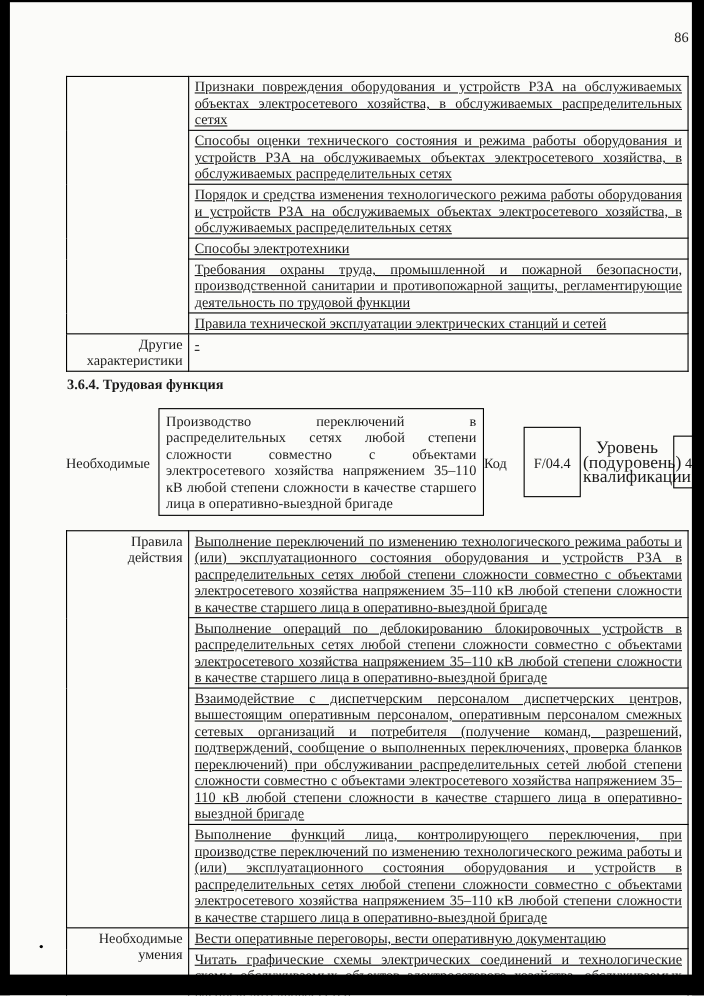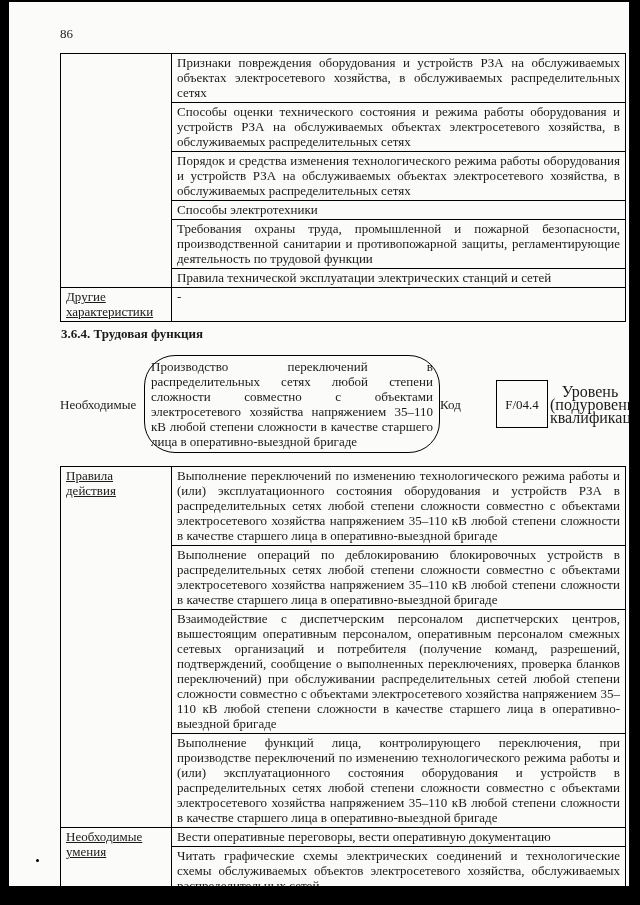--- a/index.html
+++ b/index.html
@@ -34,40 +34,40 @@
     border-radius: 50%;
     z-index: 4;
   }
   .content {
     position: absolute;
     left: 60px;
     top: 26px;
     width: 566px;
   }
   .page-num {
-    text-align: left;
-    margin-bottom: 12px;
+    text-align: right;
+    margin-bottom: 28px;
   }
   table.doc-table {
     border-collapse: collapse;
     width: 100%;
     table-layout: fixed;
   }
   table.doc-table td {
     border: 1px solid #000;
     vertical-align: top;
     padding: 1px 5px 2px 5px;
   }
   td.label-col {
     width: 100px;
-    text-align: left;
-    text-decoration: underline;
+    text-align: right;
   }
   td.text-col {
     text-align: justify;
+    text-decoration: underline;
   }
   .heading {
     font-weight: bold;
     margin: 4px 0 14px 1px;
   }
   .fn-header {
     display: flex;
     align-items: center;
     margin-bottom: 13px;
   }
@@ -77,34 +77,32 @@
   }
   .fn-name-label {
     width: 84px;
     flex: 0 0 84px;
   }
   .fn-name-box {
     width: 296px;
     flex: 0 0 296px;
     padding: 3px 6px;
     text-align: justify;
-    border-radius: 31px;
   }
   .fn-code-label {
     width: 36px;
     flex: 0 0 36px;
   }
   .fn-code-box {
     width: 52px;
     flex: 0 0 52px;
-    height: 48px;
+    height: 64px;
     display: flex;
     align-items: center;
     justify-content: center;
-    margin-left: 20px;
   }
   .fn-level-label {
     width: 84px;
     flex: 0 0 84px;
     text-align: center;
     font-size: 16px;
     line-height: 13px;
     padding: 0 2px;
     box-sizing: border-box;
   }

